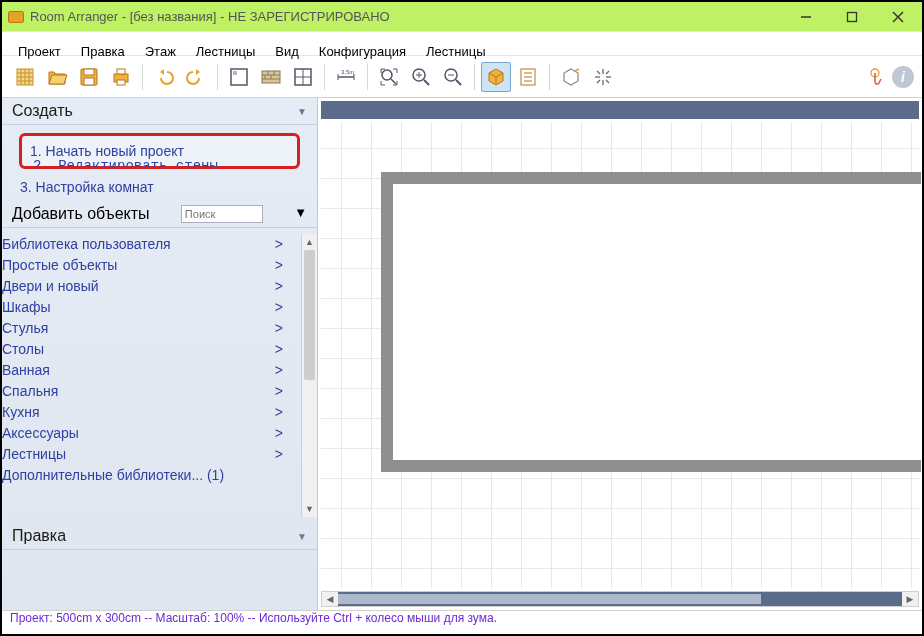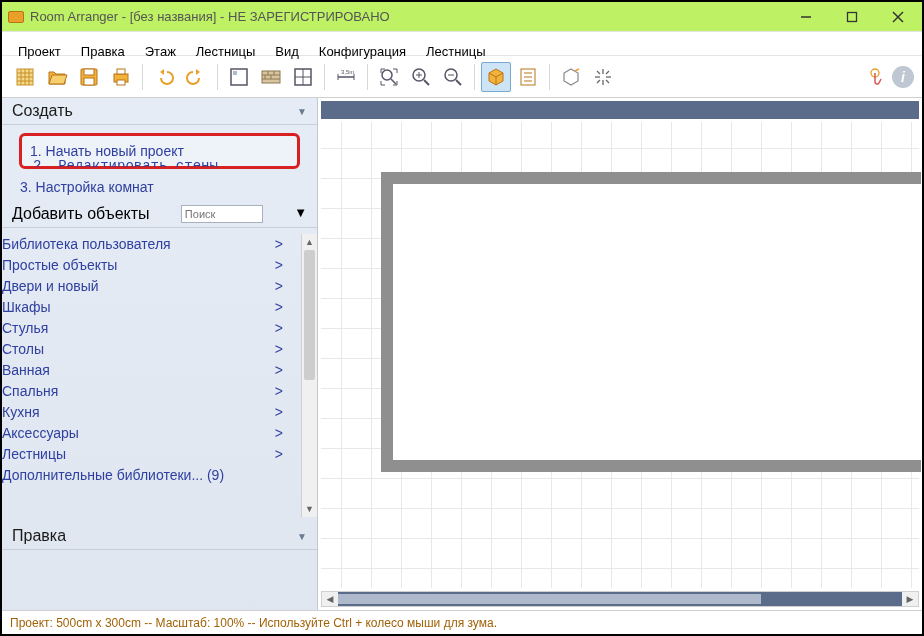--- a/index.html
+++ b/index.html
@@ -37,21 +37,21 @@
 .sidescroll .thumb { position: absolute; top: 0; left: 2px; right: 2px; height: 130px; background: #cdcdcd; border-radius: 2px; }
 .edit-sec { margin-top: 6px; }
 .mainview { flex: 1; display: flex; flex-direction: column; background: #fff; position: relative; }
 .mv-top { height: 18px; background: #5a6c8a; margin: 3px 3px 0 3px; }
 .mv-body { flex: 1; margin: 3px; background-image: linear-gradient(#e8e8e8 1px, transparent 1px), linear-gradient(90deg, #e8e8e8 1px, transparent 1px); background-size: 30px 30px; background-position: -10px -4px; position: relative; }
 .room { position: absolute; left: 60px; top: 50px; right: -2px; height: 300px; border: 12px solid #8f8f8f; border-right: none; background: #fff; }
 .mv-hsb { height: 16px; margin: 0 3px 3px 3px; display: flex; background: #f0f0f0; border: 1px solid #d0d0d0; }
 .mv-hsb .arrow { width: 16px; display: flex; align-items: center; justify-content: center; color: #666; font-size: 9px; }
 .mv-hsb .track { flex: 1; background: #5a6c8a; position: relative; }
 .mv-hsb .thumb { position: absolute; left: 0; top: 2px; bottom: 2px; width: 75%; background: #aeb9cc; }
-.statusbar { height: 24px; border-top: 1px solid #d0d0d0; display: flex; align-items: center; padding: 0 8px; font-size: 12px; color: #a16207; }
+.statusbar { height: 24px; border-top: 1px solid #d0d0d0; display: flex; align-items: flex-start; padding: 0 8px; font-size: 12px; color: #6d28d9; }
 .info-icon { width: 22px; height: 22px; border-radius: 50%; background: #bfc7d2; color: #fff; display: flex; align-items: center; justify-content: center; font-style: italic; font-weight: bold; font-size: 14px; margin-left: auto; }
 </style>
 </head>
 <body>
 
 <div class="titlebar">
   <div class="ticon"></div>
   <div class="title">Room Arranger - [без названия] - НЕ ЗАРЕГИСТРИРОВАНО</div>
   <div class="winbtns">
     <div class="winbtn">
@@ -289,21 +289,21 @@
           </div>
         <div class="librow">
             <span>Аксессуары</span>
             <span class="gt">&gt;</span>
           </div>
         <div class="librow">
             <span>Лестницы</span>
             <span class="gt">&gt;</span>
           </div>
         <div class="librow">
-            <span>Дополнительные библиотеки... (9)</span>
+            <span>Дополнительные библиотеки... (1)</span>
             <span class="gt"></span>
           </div>
       </div>
       <div class="sidescroll">
         <div class="arrow">▲</div>
         <div class="track">
             <div class="thumb"></div>
           </div>
         <div class="arrow">▼</div>
       </div>

